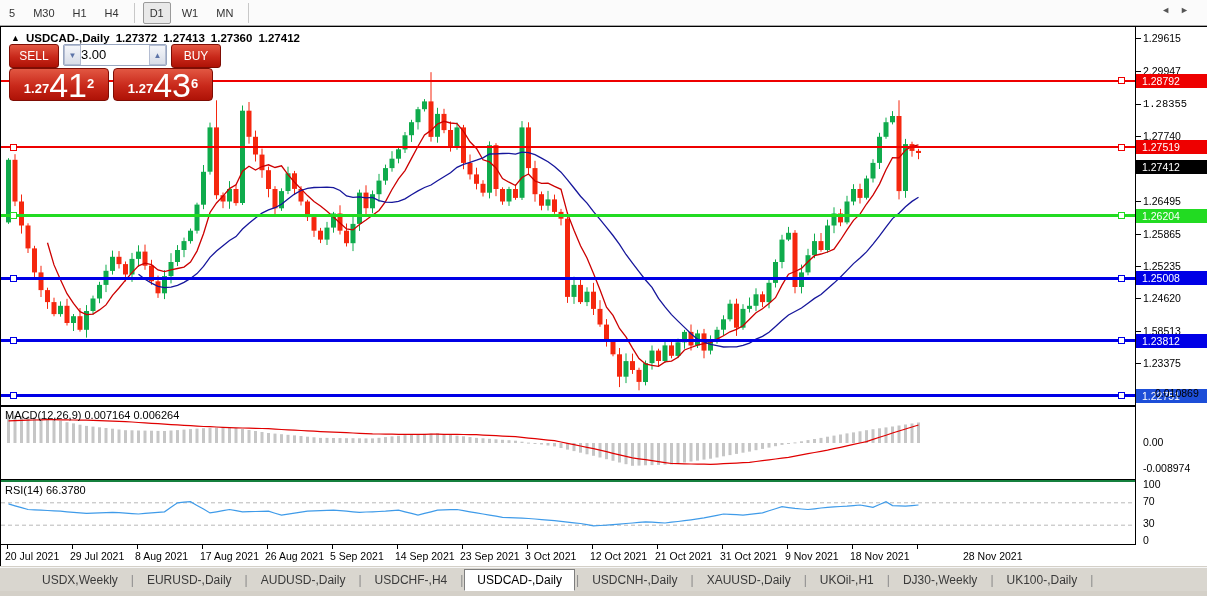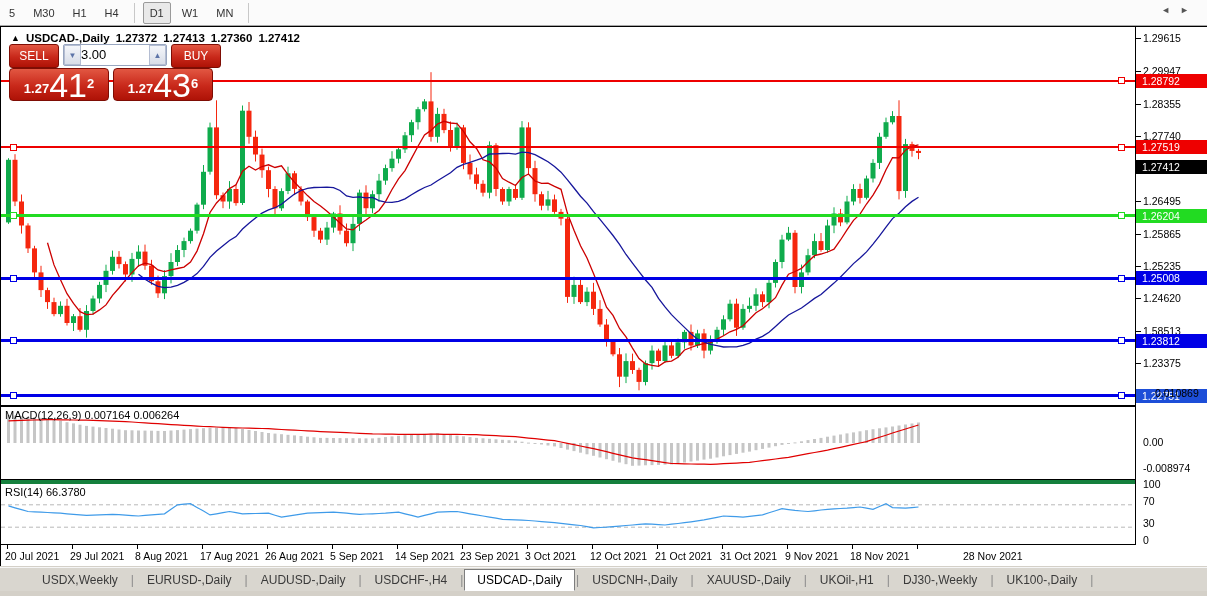--- a/index.html
+++ b/index.html
@@ -10,21 +10,21 @@
   .tf-btn{height:20px;line-height:20px;padding:0 6px;margin:0 2px;font-size:11px;color:#333;
     border:1px solid transparent;border-radius:2px;cursor:default;}
   .tf-btn.active{background:#e9e9e9;border:1px solid #9a9a9a;}
   .tf-sep{width:1px;height:20px;background:#c8c8c8;margin:0 6px;}
   
   #chart-frame{position:absolute;top:26px;left:0;width:1207px;height:540px;border-top:1px solid #000;
     border-left:1px solid #000;box-sizing:border-box;background:#fff;}
   .pane{position:absolute;left:0;width:1134px;background:#fff;box-sizing:border-box;}
   #price-pane{top:0;height:379px;border-bottom:1px solid #000;}
   #macd-pane{top:379px;height:74px;border-top:1px solid #000;border-bottom:1px solid #000;margin-top:0;}
-  #rsi-pane{top:453px;height:65px;border-top:4px solid #15803d;border-bottom:1px solid #000;}
+  #rsi-pane{top:453px;height:65px;border-top:2px solid #15803d;border-bottom:1px solid #000;}
   #axis-col{position:absolute;top:0;left:1134px;width:72px;height:518px;background:#fff;
     border-left:1px solid #000;box-sizing:border-box;}
   #date-axis{position:absolute;top:518px;left:0;width:1206px;height:21px;background:#fff;}
   .axis-tick-label{position:absolute;left:7px;font-size:10.5px;color:#000;white-space:nowrap;}
   .axis-tick-label::before{content:"";position:absolute;left:-7px;top:6px;width:5px;height:1px;background:#000;}
   .axis-badge{position:absolute;left:0;width:71px;height:14px;line-height:14px;padding-left:6px;
     font-size:10.5px;color:#fff;box-sizing:border-box;}
   .ind-label{position:absolute;top:2px;left:4px;font-size:11px;color:#000;z-index:5;}
   .ind-axis-label{position:absolute;left:7px;font-size:10.5px;color:#000;}
   .date-label{position:absolute;top:5px;font-size:10.5px;color:#000;white-space:nowrap;}
@@ -579,21 +579,21 @@
   <svg width="1134" height="63" viewBox="0 0 1134 63">
         <line x1="0" y1="20.8" x2="1134" y2="20.8" stroke="#b8b8b8" stroke-width="1" stroke-dasharray="4,3"></line>
         <line x1="0" y1="43.2" x2="1134" y2="43.2" stroke="#b8b8b8" stroke-width="1" stroke-dasharray="4,3"></line>
         <polyline points="7.5,21.9 14.0,23.8 20.5,25.7 27.0,27.5 33.5,27.9 40.0,28.2 46.5,28.5 53.0,28.9 59.5,29.2 66.0,29.8 72.5,30.3 79.0,30.9 85.5,31.4 92.0,31.2 98.5,30.9 105.0,30.6 111.5,30.3 118.0,30.7 124.5,31.2 131.0,31.6 137.5,32.0 144.0,31.4 150.5,30.9 157.0,30.3 163.5,29.8 170.0,25.3 176.5,20.8 183.0,20.2 189.5,19.7 196.0,23.4 202.5,27.1 209.0,30.9 215.5,29.8 222.0,28.6 228.5,27.5 235.0,28.6 241.5,29.8 248.0,29.6 254.5,29.5 261.0,29.3 267.5,29.2 274.0,31.2 280.5,33.1 287.0,32.1 293.5,31.2 300.0,30.2 306.5,29.2 313.0,28.9 319.5,28.6 326.0,28.4 332.5,28.1 339.0,28.6 345.5,29.2 352.0,29.8 358.5,30.3 365.0,30.0 371.5,29.8 378.0,29.5 384.5,29.2 391.0,28.6 397.5,28.1 404.0,29.8 410.5,31.4 417.0,33.1 423.5,31.4 430.0,29.8 436.5,28.1 443.0,27.9 449.5,27.7 456.0,27.5 462.5,28.6 469.0,29.8 475.5,30.9 482.0,32.0 488.5,33.1 495.0,34.2 501.5,35.4 508.0,35.6 514.5,35.9 521.0,36.2 527.5,36.5 534.0,37.0 540.5,37.6 547.0,38.2 553.5,38.7 560.0,39.4 566.5,40.1 573.0,40.8 579.5,41.5 586.0,42.6 592.5,43.8 599.0,43.5 605.5,43.2 612.0,42.6 618.5,42.1 625.0,41.5 631.5,41.0 638.0,40.4 644.5,39.8 651.0,40.2 657.5,40.6 664.0,41.0 670.5,40.2 677.0,39.5 683.5,38.7 690.0,37.8 696.5,36.9 703.0,35.9 709.5,34.6 716.0,33.3 722.5,32.0 729.0,32.4 735.5,32.7 742.0,33.1 748.5,32.4 755.0,31.6 761.5,30.9 768.0,28.8 774.5,26.8 781.0,24.7 787.5,25.6 794.0,26.4 800.5,27.0 807.0,27.5 813.5,26.8 820.0,26.0 826.5,25.3 833.0,24.9 839.5,24.5 846.0,24.2 852.5,23.6 859.0,23.0 865.5,24.2 872.0,25.3 878.5,22.5 885.0,19.7 891.5,23.6 898.0,23.9 904.5,24.2 911.0,23.6 917.5,23.0" fill="none" stroke="#3f9be9" stroke-width="1.2"></polyline>
       </svg>
     </div>
 
   <div id="axis-col">
       <div class="axis-tick-label" style="top: 5px;">1.29615</div>
       <div class="axis-tick-label" style="top: 38px;">2.29947</div>
-      <div class="axis-tick-label" style="top: 71px;">1.28355</div>
+      <div class="axis-tick-label" style="top: 71px; font-family: Liberation Mono, monospace;">1.28355</div>
       <div class="axis-tick-label" style="top: 103px; text-align: right;">1.27740</div>
       <div class="axis-tick-label" style="top: 136px;">1.27110</div>
       <div class="axis-tick-label" style="top: 168px;">1.26495</div>
       <div class="axis-tick-label" style="top: 201px;">1.25865</div>
       <div class="axis-tick-label" style="top: 233px;">1.25235</div>
       <div class="axis-tick-label" style="top: 265px;">1.24620</div>
       <div class="axis-tick-label" style="top: 298px;">1.58513</div>
       <div class="axis-tick-label" style="top: 330px;">1.23375</div>
       <div class="axis-badge" style="top: 47px; background: rgb(238, 0, 0);">1.28792</div>
       <div class="axis-badge" style="top: 113px; background: rgb(238, 0, 0);">1.27519</div>

